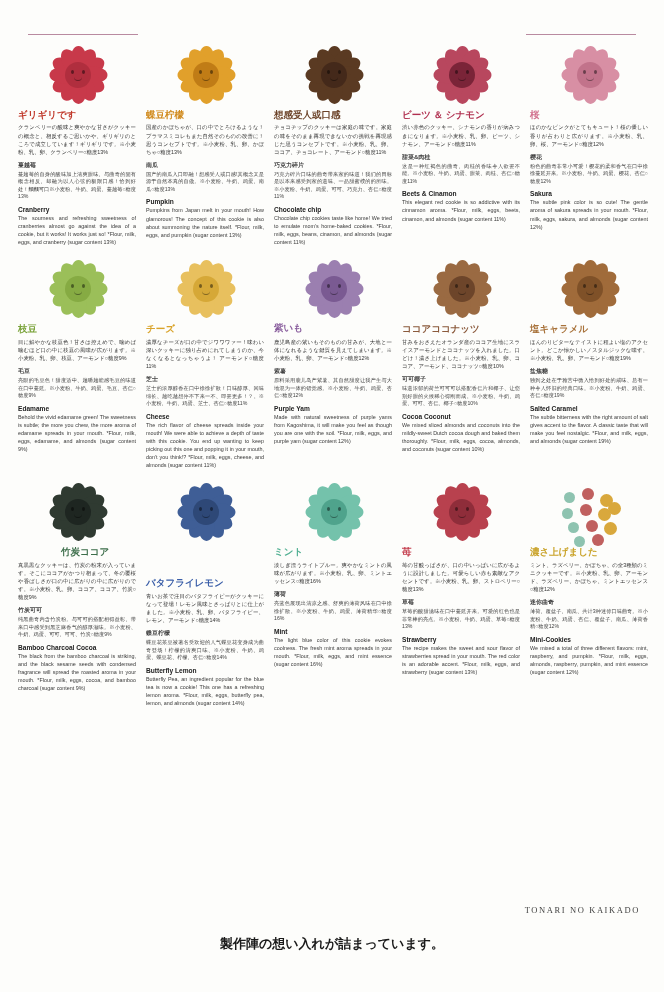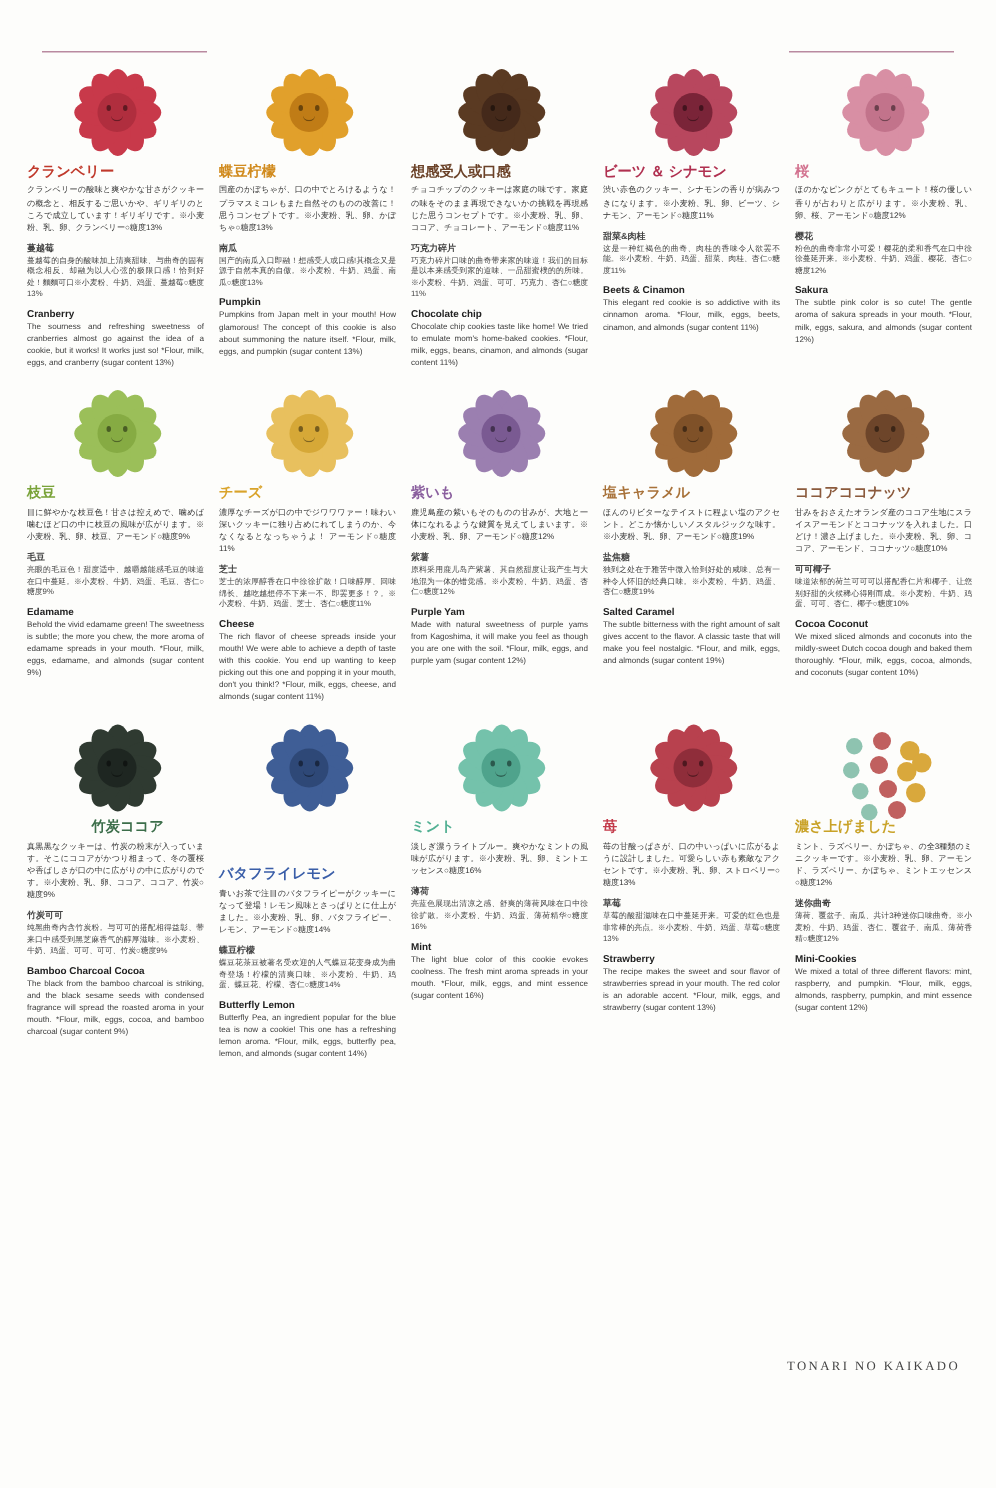--- a/index.html
+++ b/index.html
@@ -187,21 +187,21 @@
             <div class="petal" style="background: rgb(200, 57, 74); transform: rotate(300deg) translateY(-14px);"></div>
             <div class="petal" style="background: rgb(200, 57, 74); transform: rotate(330deg) translateY(-14px);"></div>
             <div class="center" style="background: rgb(176, 46, 62);"></div>
             <div class="face">
               <span class="eye l"></span>
               <span class="eye r"></span>
               <span class="mouth"></span>
             </div>
           </div>
         </div>
-        <div class="name-jp" style="color: rgb(192, 57, 43);">クランベリー</div>
+        <div class="name-jp" style="color: rgb(192, 57, 43);">ギリギリです</div>
         <div class="desc-jp">クランベリーの酸味と爽やかな甘さがクッキーの概念と、相反するご思いかや、ギリギリのところで成立しています！ギリギリです。※小麦粉、乳、卵、クランベリー○糖度13%</div>
         <div class="sub-jp-title">蔓越莓</div>
         <div class="sub-jp">蔓越莓的自身的酸味加上清爽甜味、与曲奇的固有概念相反、却融为以人心弦的极限口感！恰到好处！麵麵可口※小麦粉、牛奶、鸡蛋、蔓越莓○糖度13%</div>
         <div class="name-en">Cranberry</div>
         <div class="desc-en">The sourness and refreshing sweetness of cranberries almost go against the idea of a cookie, but it works!  It works just so! *Flour, milk, eggs, and cranberry (sugar content 13%)</div>
       </div>
       <div class="cell">
         <div class="cookie-wrap">
           <div class="flower">
             <div class="petal" style="background: rgb(225, 160, 43); transform: rotate(0deg) translateY(-14px);"></div>
@@ -407,20 +407,50 @@
         <div class="name-jp" style="color: rgb(138, 95, 158); font-family: Liberation Mono, monospace;">紫いも</div>
         <div class="desc-jp">鹿児島産の紫いもそのものの甘みが、大地と一体になれるような鍵質を見えてしまいます。※小麦粉、乳、卵、アーモンド○糖度12%</div>
         <div class="sub-jp-title">紫薯</div>
         <div class="sub-jp">原料采用鹿儿岛产紫薯、其自然甜度让我产生与大地混为一体的错觉感。※小麦粉、牛奶、鸡蛋、杏仁○糖度12%</div>
         <div class="name-en">Purple Yam</div>
         <div class="desc-en">Made with natural sweetness of purple yams from Kagoshima, it will make you feel as though you are one with the soil. *Flour, milk, eggs, and purple yam (sugar content 12%)</div>
       </div>
       <div class="cell">
         <div class="cookie-wrap">
           <div class="flower">
+            <div class="petal" style="background: rgb(154, 106, 66); transform: rotate(0deg) translateY(-14px);"></div>
+            <div class="petal" style="background: rgb(154, 106, 66); transform: rotate(30deg) translateY(-14px);"></div>
+            <div class="petal" style="background: rgb(154, 106, 66); transform: rotate(60deg) translateY(-14px);"></div>
+            <div class="petal" style="background: rgb(154, 106, 66); transform: rotate(90deg) translateY(-14px);"></div>
+            <div class="petal" style="background: rgb(154, 106, 66); transform: rotate(120deg) translateY(-14px);"></div>
+            <div class="petal" style="background: rgb(154, 106, 66); transform: rotate(150deg) translateY(-14px);"></div>
+            <div class="petal" style="background: rgb(154, 106, 66); transform: rotate(180deg) translateY(-14px);"></div>
+            <div class="petal" style="background: rgb(154, 106, 66); transform: rotate(210deg) translateY(-14px);"></div>
+            <div class="petal" style="background: rgb(154, 106, 66); transform: rotate(240deg) translateY(-14px);"></div>
+            <div class="petal" style="background: rgb(154, 106, 66); transform: rotate(270deg) translateY(-14px);"></div>
+            <div class="petal" style="background: rgb(154, 106, 66); transform: rotate(300deg) translateY(-14px);"></div>
+            <div class="petal" style="background: rgb(154, 106, 66); transform: rotate(330deg) translateY(-14px);"></div>
+            <div class="center" style="background: rgb(109, 69, 42);"></div>
+            <div class="face">
+              <span class="eye l"></span>
+              <span class="eye r"></span>
+              <span class="mouth"></span>
+            </div>
+          </div>
+        </div>
+        <div class="name-jp" style="color: rgb(139, 90, 60);">ココアココナッツ</div>
+        <div class="desc-jp">甘みをおさえたオランダ産のココア生地にスライスアーモンドとココナッツを入れました。口どけ！濃さ上げました。※小麦粉、乳、卵、ココア、アーモンド、ココナッツ○糖度10%</div>
+        <div class="sub-jp-title">可可椰子</div>
+        <div class="sub-jp">味道浓郁的荷兰可可可以搭配香仁片和椰子、让您别好甜的火候稀心得刚而成。※小麦粉、牛奶、鸡蛋、可可、杏仁、椰子○糖度10%</div>
+        <div class="name-en">Cocoa Coconut</div>
+        <div class="desc-en">We mixed sliced almonds and coconuts into the mildly-sweet Dutch cocoa dough and baked them thoroughly. *Flour, milk, eggs, cocoa, almonds, and coconuts (sugar content 10%)</div>
+      </div>
+      <div class="cell">
+        <div class="cookie-wrap">
+          <div class="flower">
             <div class="petal" style="background: rgb(160, 107, 58); transform: rotate(0deg) translateY(-14px);"></div>
             <div class="petal" style="background: rgb(160, 107, 58); transform: rotate(30deg) translateY(-14px);"></div>
             <div class="petal" style="background: rgb(160, 107, 58); transform: rotate(60deg) translateY(-14px);"></div>
             <div class="petal" style="background: rgb(160, 107, 58); transform: rotate(90deg) translateY(-14px);"></div>
             <div class="petal" style="background: rgb(160, 107, 58); transform: rotate(120deg) translateY(-14px);"></div>
             <div class="petal" style="background: rgb(160, 107, 58); transform: rotate(150deg) translateY(-14px);"></div>
             <div class="petal" style="background: rgb(160, 107, 58); transform: rotate(180deg) translateY(-14px);"></div>
             <div class="petal" style="background: rgb(160, 107, 58); transform: rotate(210deg) translateY(-14px);"></div>
             <div class="petal" style="background: rgb(160, 107, 58); transform: rotate(240deg) translateY(-14px);"></div>
             <div class="petal" style="background: rgb(160, 107, 58); transform: rotate(270deg) translateY(-14px);"></div>
@@ -437,50 +467,20 @@
         <div class="name-jp" style="color: rgb(168, 114, 58);">塩キャラメル</div>
         <div class="desc-jp">ほんのりビターなテイストに程よい塩のアクセント。どこか懐かしいノスタルジックな味す。※小麦粉、乳、卵、アーモンド○糖度19%</div>
         <div class="sub-jp-title">盐焦糖</div>
         <div class="sub-jp">独到之处在于雅苦中微入恰到好处的咸味、总有一种令人怀旧的经典口味。※小麦粉、牛奶、鸡蛋、杏仁○糖度19%</div>
         <div class="name-en">Salted Caramel</div>
         <div class="desc-en">The subtle bitterness with the right amount of salt gives accent to the flavor. A classic taste that will make you feel nostalgic. *Flour, and milk, eggs, and almonds (sugar content 19%)</div>
       </div>
       <div class="cell">
         <div class="cookie-wrap">
           <div class="flower">
-            <div class="petal" style="background: rgb(154, 106, 66); transform: rotate(0deg) translateY(-14px);"></div>
-            <div class="petal" style="background: rgb(154, 106, 66); transform: rotate(30deg) translateY(-14px);"></div>
-            <div class="petal" style="background: rgb(154, 106, 66); transform: rotate(60deg) translateY(-14px);"></div>
-            <div class="petal" style="background: rgb(154, 106, 66); transform: rotate(90deg) translateY(-14px);"></div>
-            <div class="petal" style="background: rgb(154, 106, 66); transform: rotate(120deg) translateY(-14px);"></div>
-            <div class="petal" style="background: rgb(154, 106, 66); transform: rotate(150deg) translateY(-14px);"></div>
-            <div class="petal" style="background: rgb(154, 106, 66); transform: rotate(180deg) translateY(-14px);"></div>
-            <div class="petal" style="background: rgb(154, 106, 66); transform: rotate(210deg) translateY(-14px);"></div>
-            <div class="petal" style="background: rgb(154, 106, 66); transform: rotate(240deg) translateY(-14px);"></div>
-            <div class="petal" style="background: rgb(154, 106, 66); transform: rotate(270deg) translateY(-14px);"></div>
-            <div class="petal" style="background: rgb(154, 106, 66); transform: rotate(300deg) translateY(-14px);"></div>
-            <div class="petal" style="background: rgb(154, 106, 66); transform: rotate(330deg) translateY(-14px);"></div>
-            <div class="center" style="background: rgb(109, 69, 42);"></div>
-            <div class="face">
-              <span class="eye l"></span>
-              <span class="eye r"></span>
-              <span class="mouth"></span>
-            </div>
-          </div>
-        </div>
-        <div class="name-jp" style="color: rgb(139, 90, 60);">ココアココナッツ</div>
-        <div class="desc-jp">甘みをおさえたオランダ産のココア生地にスライスアーモンドとココナッツを入れました。口どけ！濃さ上げました。※小麦粉、乳、卵、ココア、アーモンド、ココナッツ○糖度10%</div>
-        <div class="sub-jp-title">可可椰子</div>
-        <div class="sub-jp">味道浓郁的荷兰可可可以搭配香仁片和椰子、让您别好甜的火候稀心得刚而成。※小麦粉、牛奶、鸡蛋、可可、杏仁、椰子○糖度10%</div>
-        <div class="name-en">Cocoa Coconut</div>
-        <div class="desc-en">We mixed sliced almonds and coconuts into the mildly-sweet Dutch cocoa dough and baked them thoroughly. *Flour, milk, eggs, cocoa, almonds, and coconuts (sugar content 10%)</div>
-      </div>
-      <div class="cell">
-        <div class="cookie-wrap">
-          <div class="flower">
             <div class="petal" style="background: rgb(47, 58, 49); transform: rotate(0deg) translateY(-14px);"></div>
             <div class="petal" style="background: rgb(47, 58, 49); transform: rotate(30deg) translateY(-14px);"></div>
             <div class="petal" style="background: rgb(47, 58, 49); transform: rotate(60deg) translateY(-14px);"></div>
             <div class="petal" style="background: rgb(47, 58, 49); transform: rotate(90deg) translateY(-14px);"></div>
             <div class="petal" style="background: rgb(47, 58, 49); transform: rotate(120deg) translateY(-14px);"></div>
             <div class="petal" style="background: rgb(47, 58, 49); transform: rotate(150deg) translateY(-14px);"></div>
             <div class="petal" style="background: rgb(47, 58, 49); transform: rotate(180deg) translateY(-14px);"></div>
             <div class="petal" style="background: rgb(47, 58, 49); transform: rotate(210deg) translateY(-14px);"></div>
             <div class="petal" style="background: rgb(47, 58, 49); transform: rotate(240deg) translateY(-14px);"></div>
             <div class="petal" style="background: rgb(47, 58, 49); transform: rotate(270deg) translateY(-14px);"></div>
@@ -613,15 +613,16 @@
         <div class="sub-jp-title">迷你曲奇</div>
         <div class="sub-jp">薄荷、覆盆子、南瓜、共计3种迷你口味曲奇。※小麦粉、牛奶、鸡蛋、杏仁、覆盆子、南瓜、薄荷香精○糖度12%</div>
         <div class="name-en">Mini-Cookies</div>
         <div class="desc-en">We mixed a total of three different flavors:  mint, raspberry, and pumpkin. *Flour, milk, eggs, almonds, raspberry, pumpkin, and mint essence (sugar content 12%)</div>
       </div>
     </div>
 
   <div class="brand">TONARI NO KAIKADO</div>
 
   <div class="caption">
+    <div>製作陣の想い入れが詰まっています。</div>
   </div>
 
 </div>
 
 </body></html>

